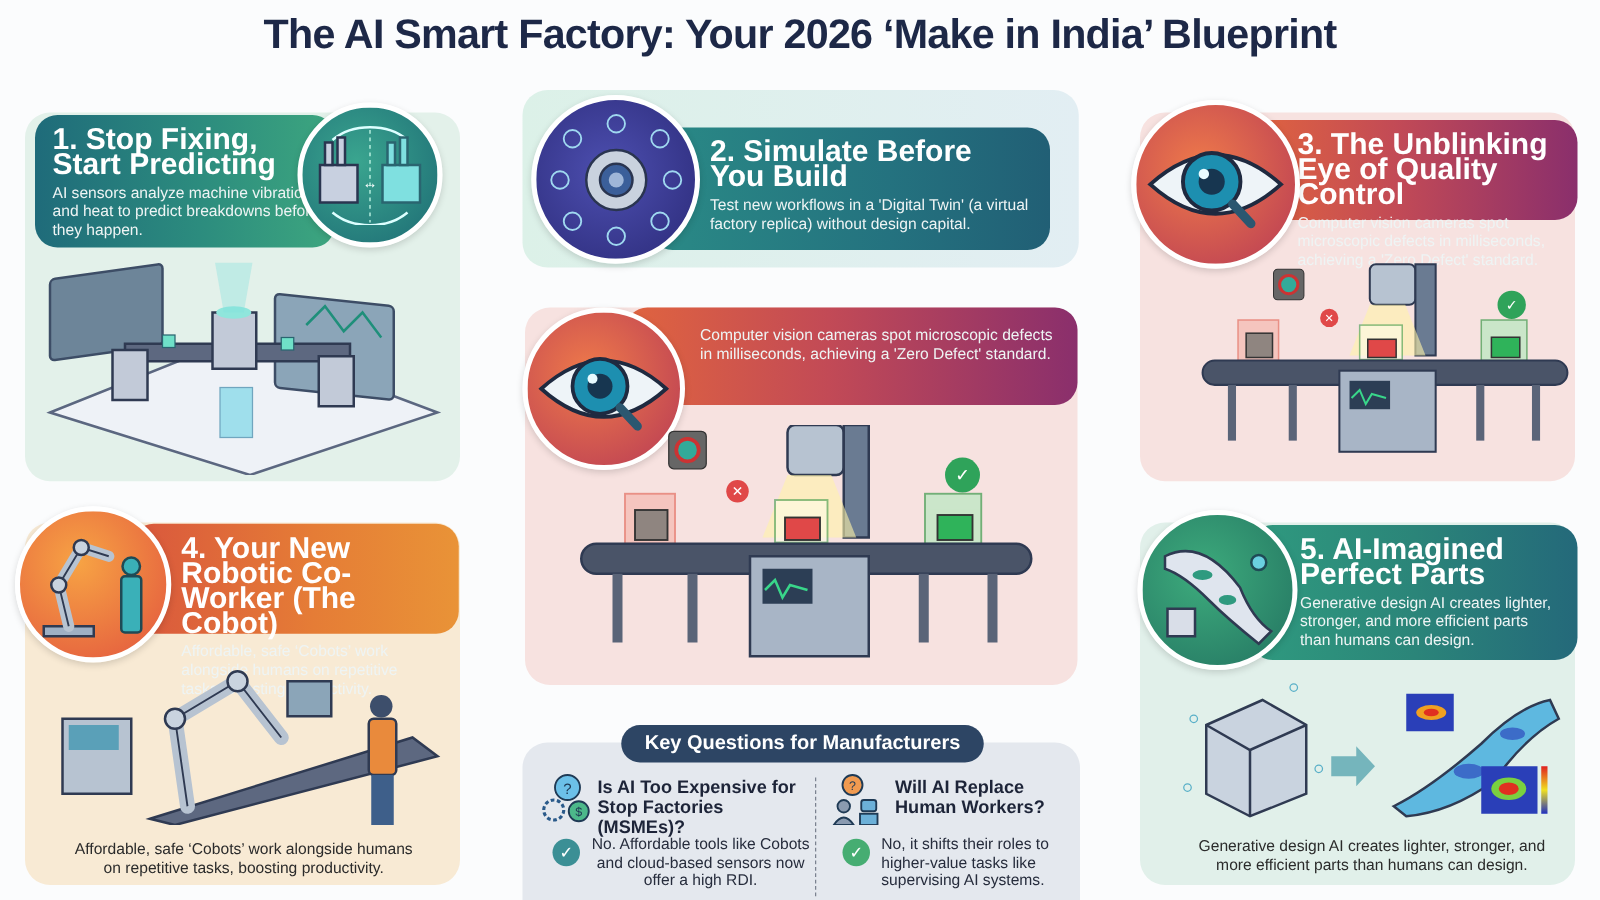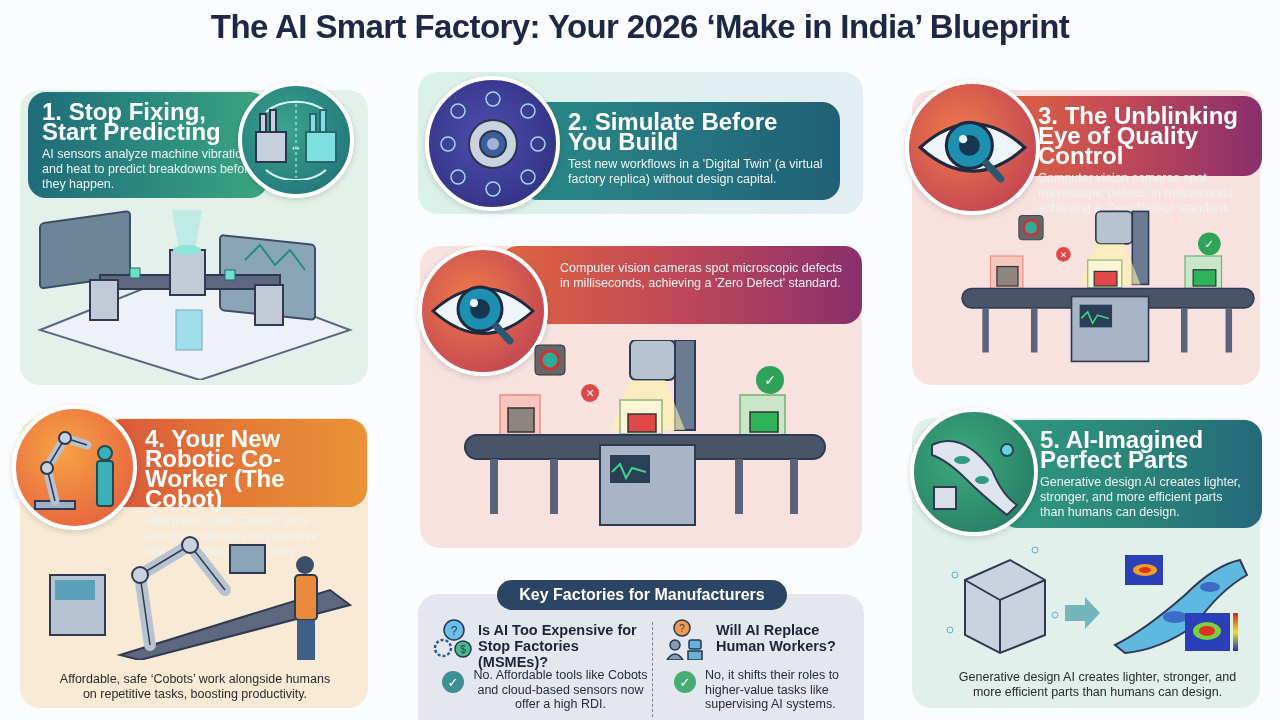--- a/index.html
+++ b/index.html
@@ -284,21 +284,21 @@
           <stop offset="0" stop-color="#e02020"></stop>
           <stop offset="0.5" stop-color="#f0e020"></stop>
           <stop offset="1" stop-color="#2030c0"></stop>
         </linearGradient>
       </defs>
   </svg>
 </div>
 <div class="caption" style="left:955px; top:670px; width:285px;">Generative design AI creates lighter, stronger, and more efficient parts than humans can design.</div>
 
 <div class="panel p-gray" style="left:418px; top:594px; width:446px; height:126px; border-bottom-left-radius:0; border-bottom-right-radius:0;"></div>
-<div class="kq-pill">Key Factories for Manufacturers</div>
+<div class="kq-pill">Key Questions for Manufacturers</div>
 <div class="divider-dash"></div>
 
 <div class="illus" style="left:432px; top:618px; width:42px; height:42px;">
   <svg width="42" height="42" viewBox="0 0 42 42">
     <circle cx="22" cy="12" r="10" fill="#6cc0e8" stroke="#1f3a55" stroke-width="1.5"></circle>
     <text x="22" y="17" text-anchor="middle" font-size="12" fill="#1f3a55">?</text>
     <circle cx="11" cy="30" r="8" fill="none" stroke="#2a5a8a" stroke-width="2.5" stroke-dasharray="3 2"></circle>
     <circle cx="31" cy="31" r="8" fill="#4cb88a" stroke="#1f3a55" stroke-width="1.5"></circle>
     <text x="31" y="35" text-anchor="middle" font-size="10" fill="#1f3a55">$</text>
   </svg>

